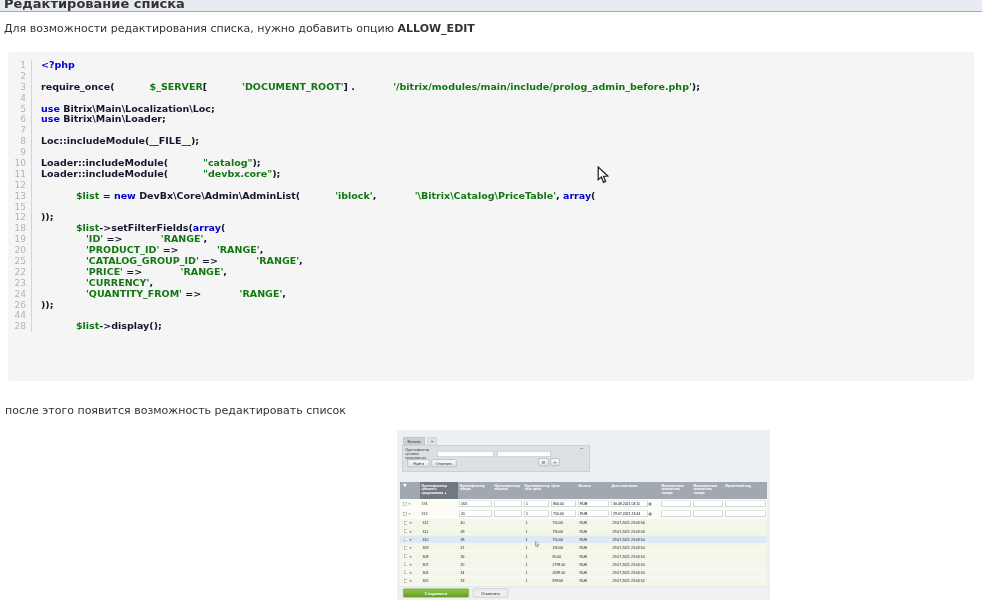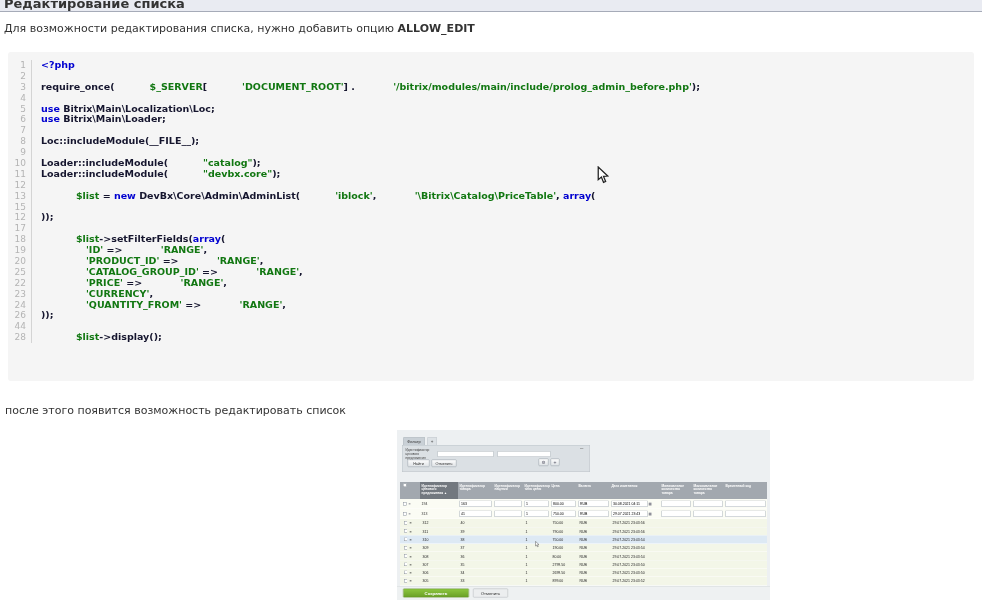--- a/index.html
+++ b/index.html
@@ -161,24 +161,20 @@
         <span class="line-body"><span class="tok-s">$list</span><span class="tok-p"> = </span><span class="tok-k">new</span><span class="tok-p"> DevBx\Core\Admin\AdminList(</span><span class="tok-s">'iblock'</span><span class="tok-p">, </span><span class="tok-s">'\Bitrix\Catalog\PriceTable'</span><span class="tok-p">, </span><span class="tok-k">array</span><span class="tok-p">(</span></span>
       </div>
       <div class="code-line">
         <span class="line-num">15</span>
       </div>
       <div class="code-line">
         <span class="line-num">12</span>
         <span class="line-body"><span class="tok-p">));</span></span>
       </div>
       <div class="code-line">
-        <span class="line-num">17</span>
-        <span class="line-body"></span>
-      </div>
-      <div class="code-line">
         <span class="line-num">18</span>
         <span class="line-body"><span class="tok-s">$list</span><span class="tok-p">-&gt;setFilterFields(</span><span class="tok-k">array</span><span class="tok-p">(</span></span>
       </div>
       <div class="code-line">
         <span class="line-num">19</span>
         <span class="line-body"><span class="tok-p">   </span><span class="tok-s">'ID'</span><span class="tok-p"> =&gt; </span><span class="tok-s">'RANGE'</span><span class="tok-p">,</span></span>
       </div>
       <div class="code-line">
         <span class="line-num">20</span>
         <span class="line-body"><span class="tok-p">   </span><span class="tok-s">'PRODUCT_ID'</span><span class="tok-p"> =&gt; </span><span class="tok-s">'RANGE'</span><span class="tok-p">,</span></span>

